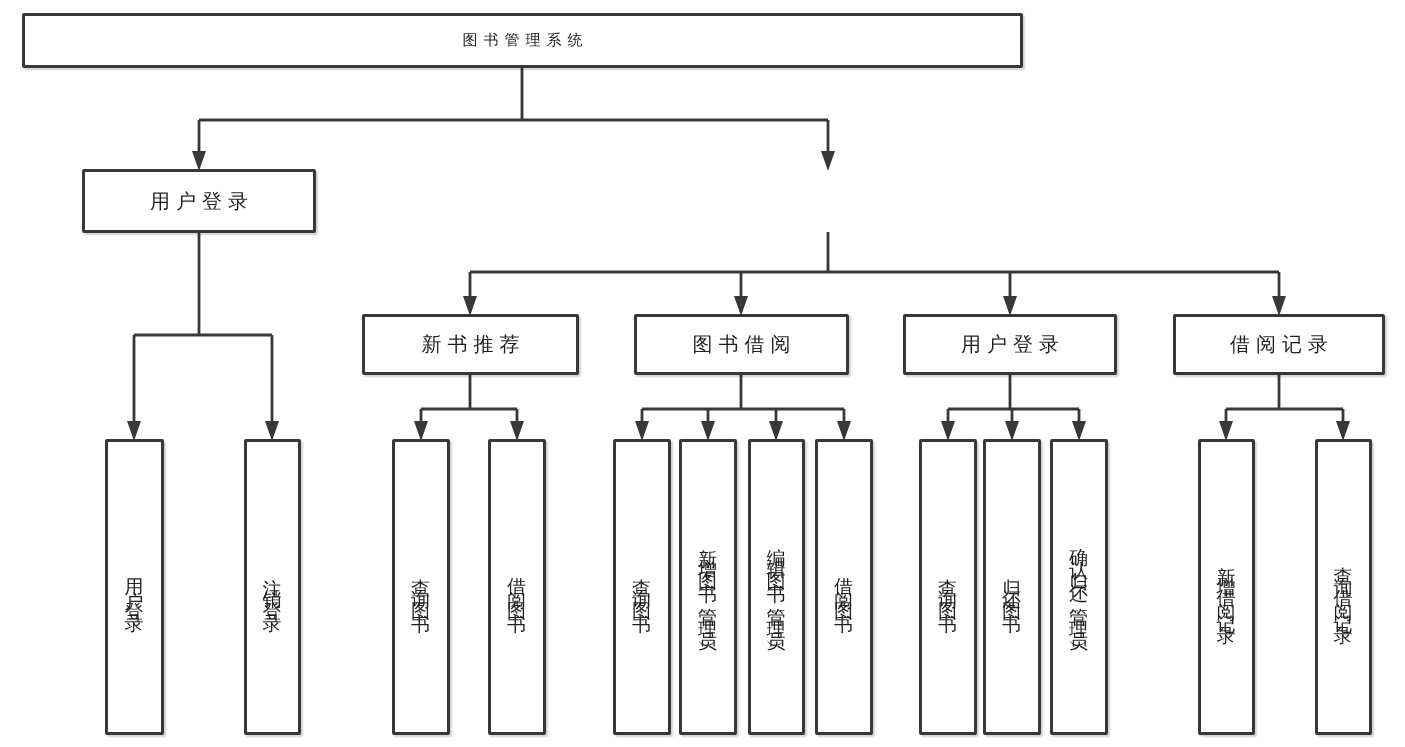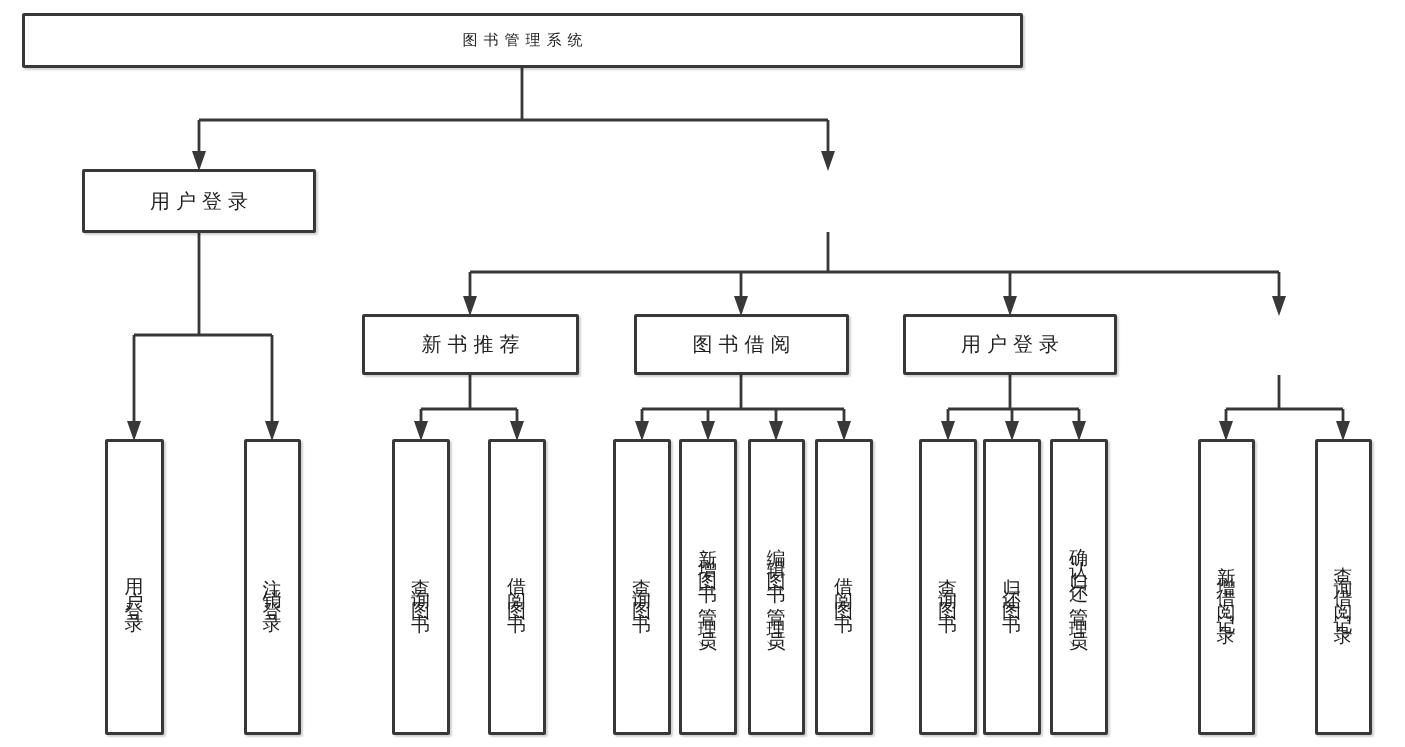--- a/index.html
+++ b/index.html
@@ -90,20 +90,23 @@
 
   <div class="box" style="left:362px; top:314px; width:217px; height:61px;">
     <span class="h-label">新书推荐</span>
   </div>
   <div class="box" style="left:634px; top:314px; width:215px; height:61px;">
     <span class="h-label">图书借阅</span>
   </div>
   <div class="box" style="left:903px; top:314px; width:214px; height:61px;">
     <span class="h-label">用户登录</span>
   </div>
+  <div class="box" style="left:1173px; top:314px; width:212px; height:61px;">
+    <span class="h-label">借阅记录</span>
+  </div>
 
   <div class="box" style="left:105px; top:439px; width:59px; height:296px;">
     <span class="v-label">用户登录</span>
   </div>
   <div class="box" style="left:244px; top:439px; width:57px; height:296px;">
     <span class="v-label">注销登录</span>
   </div>
 
   <div class="box" style="left:392px; top:439px; width:58px; height:296px;">
     <span class="v-label">查询图书</span>

